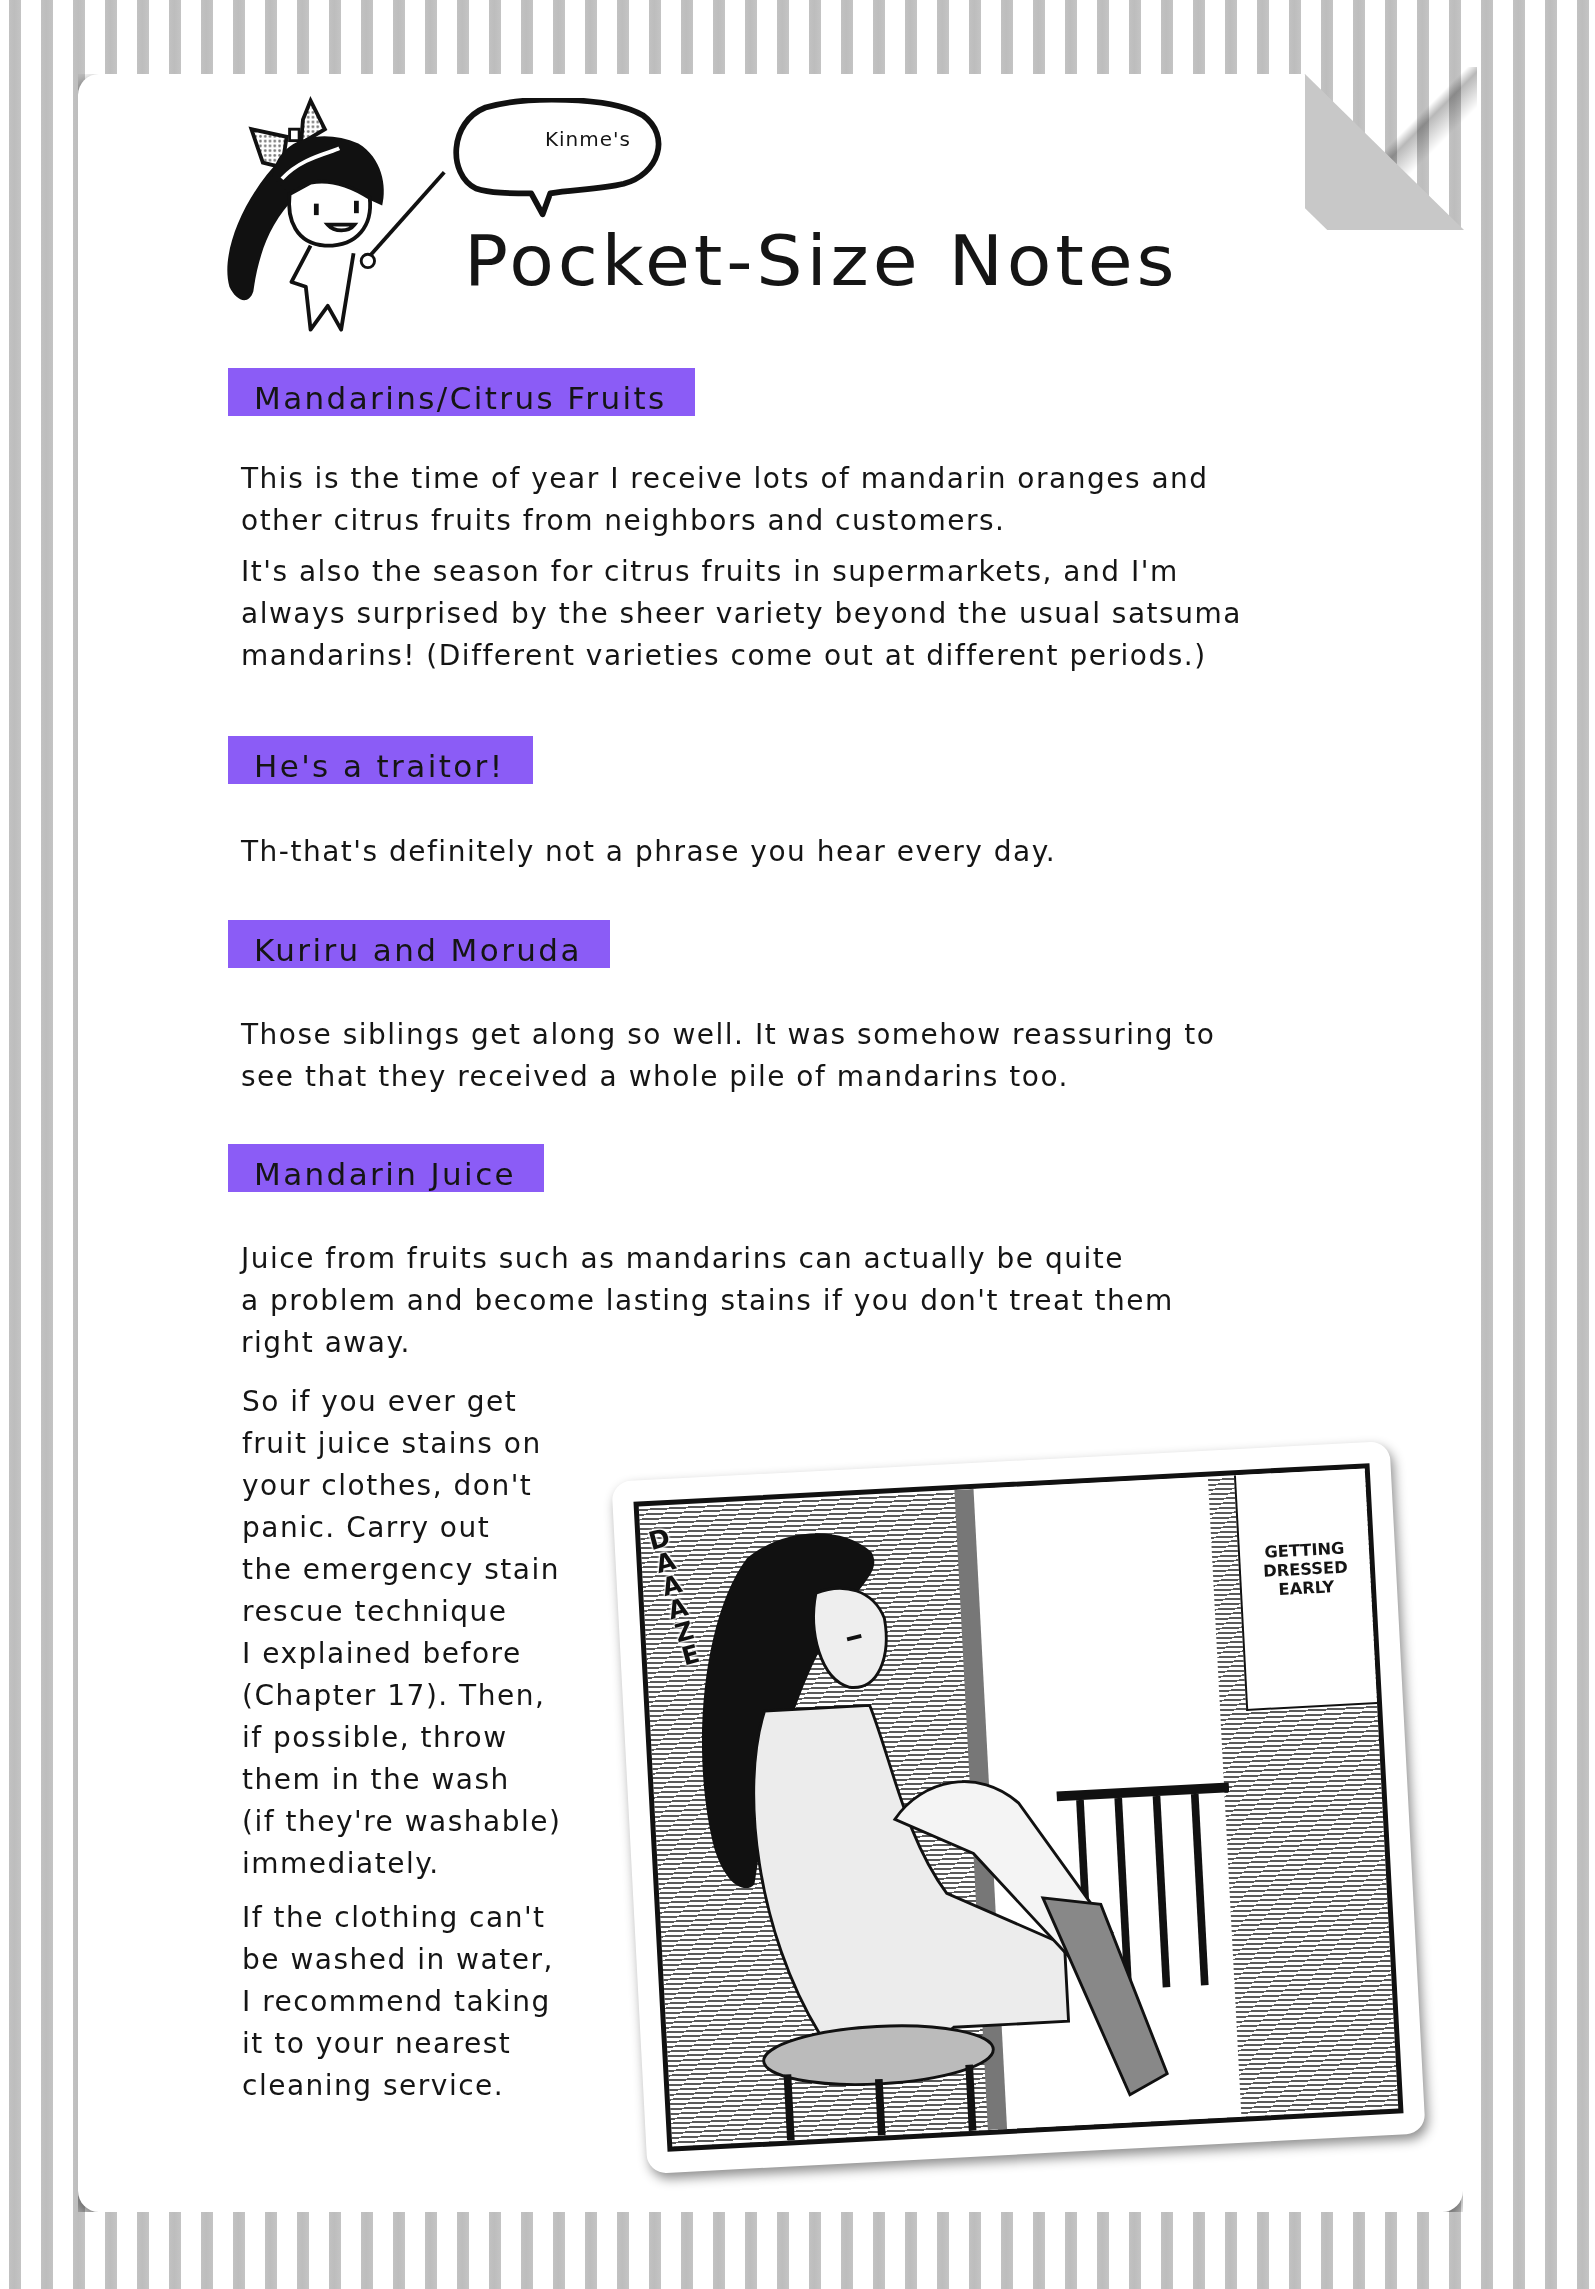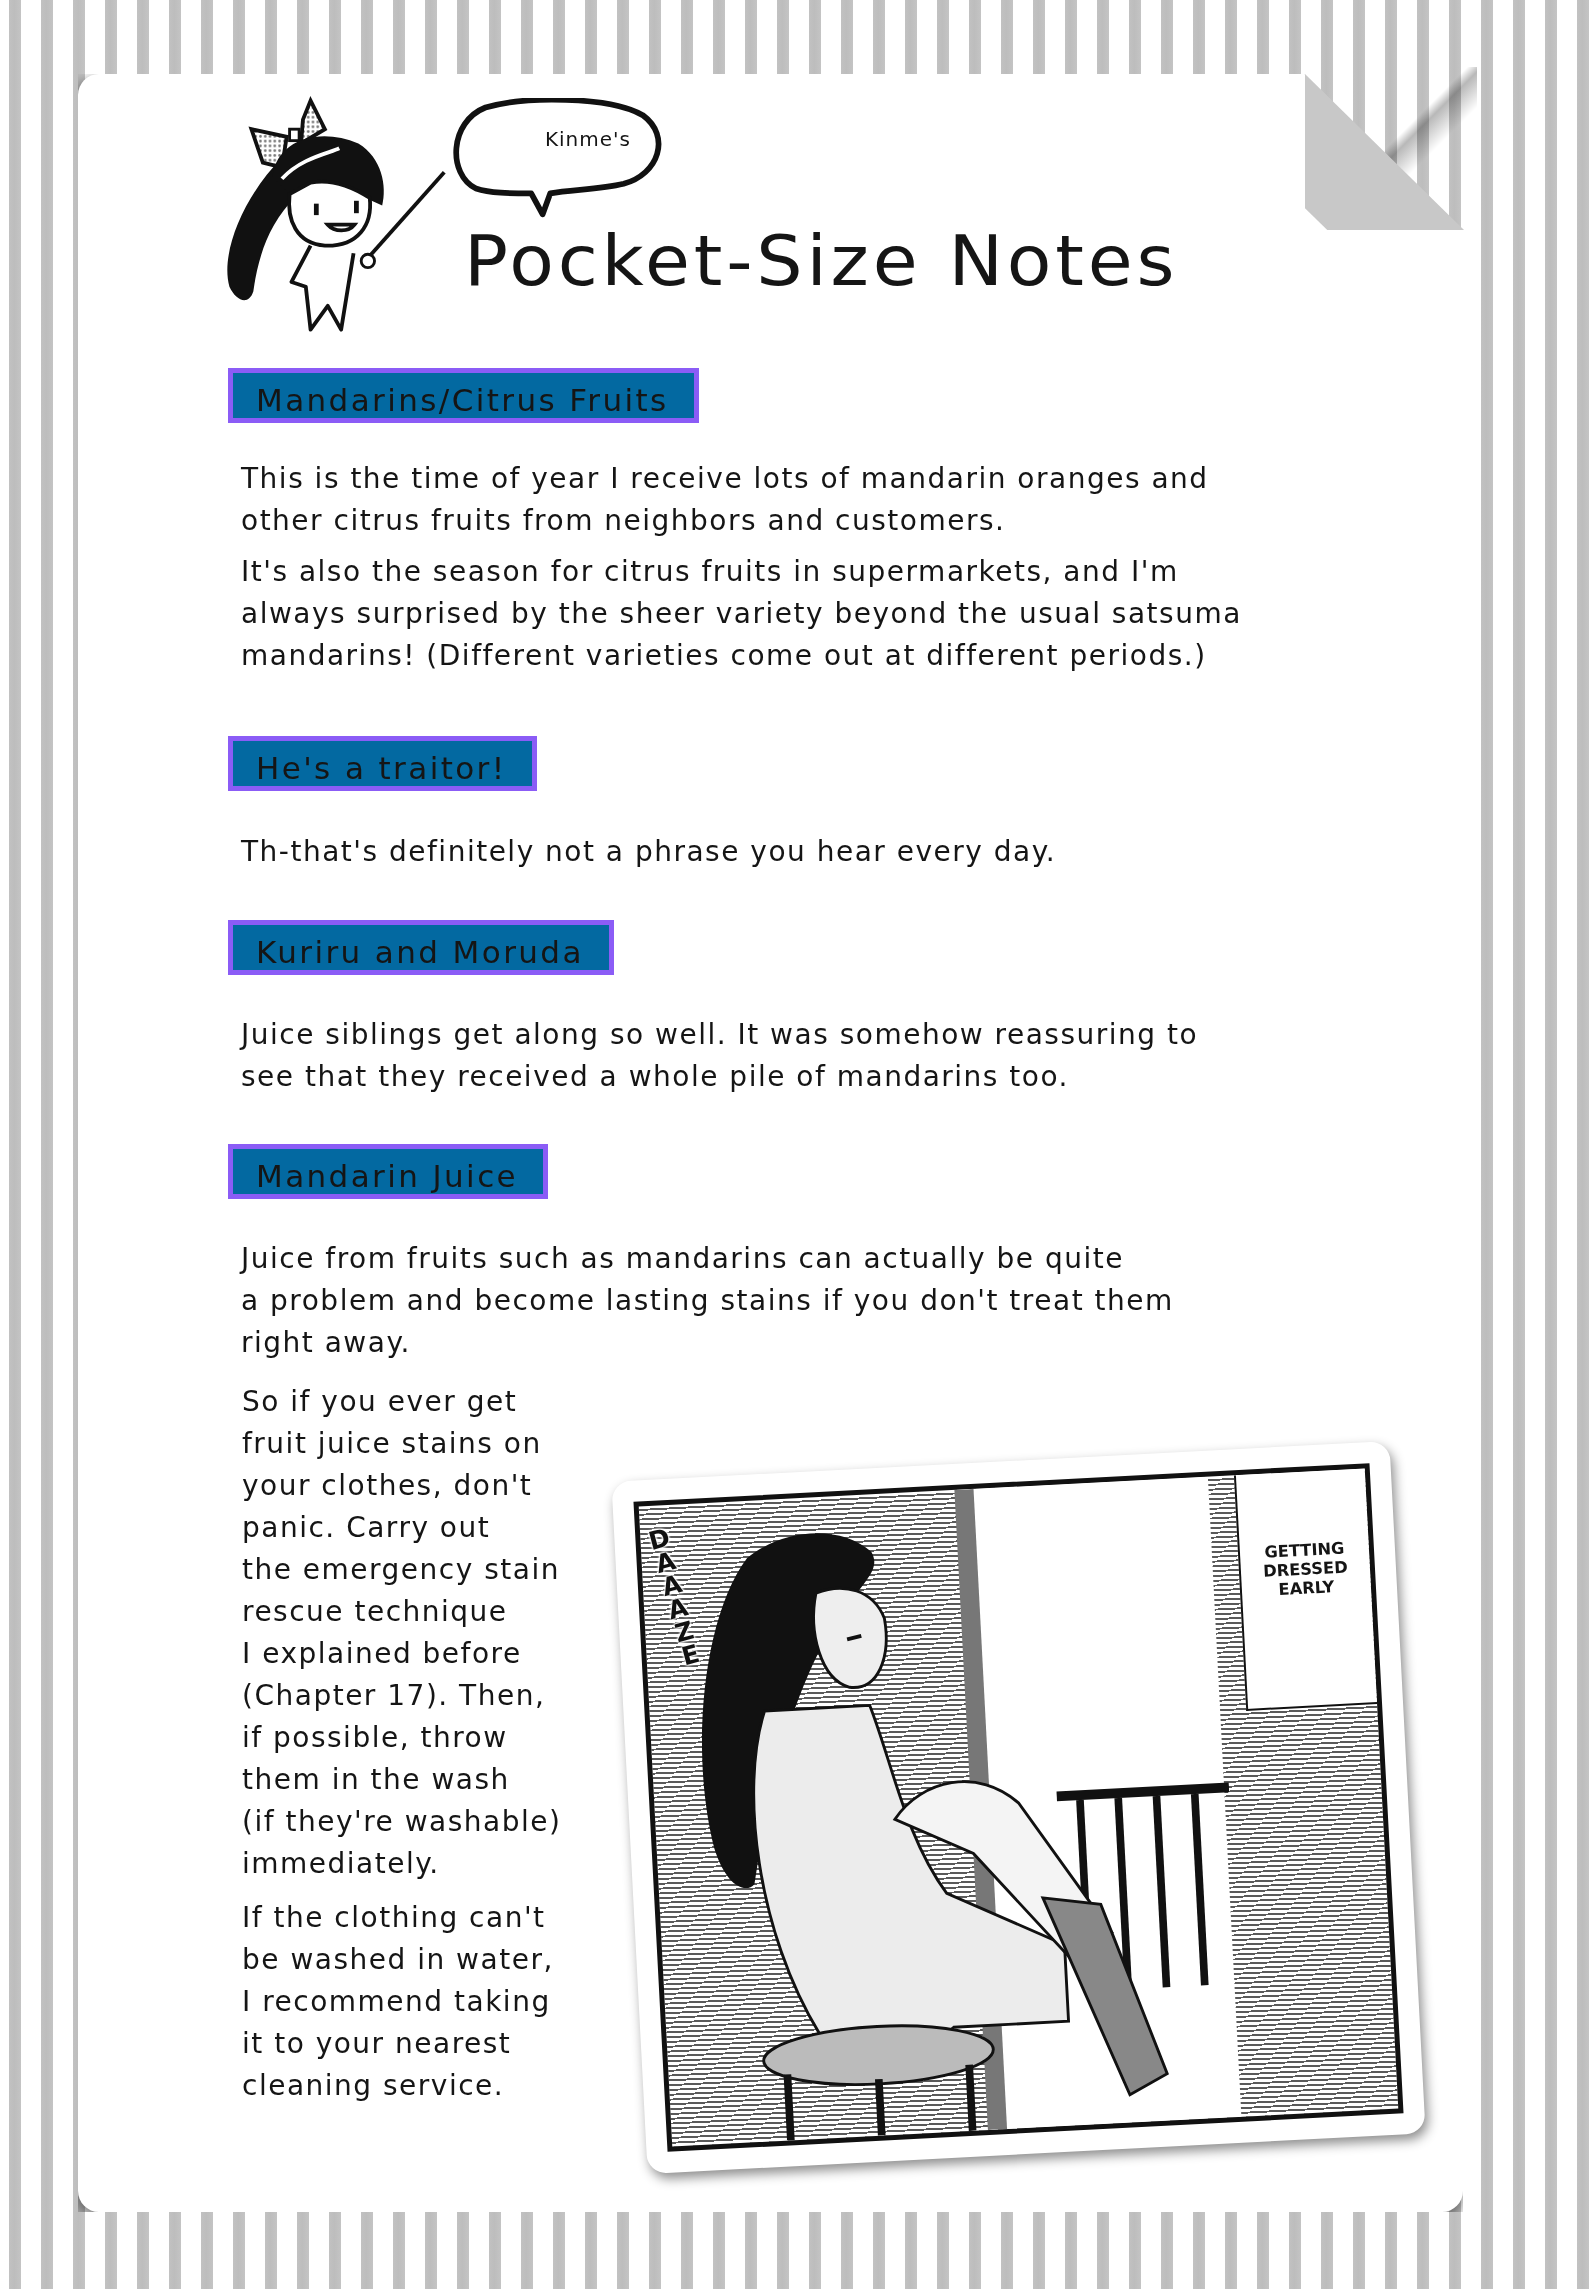--- a/index.html
+++ b/index.html
@@ -36,22 +36,22 @@
   .bubble-text {
     position: absolute; left: 488px; top: 127px; width: 143px; text-align: right;
     font-family: "DejaVu Sans", sans-serif; font-size: 20px; letter-spacing: 1px;
   }
   .title {
     position: absolute; left: 464px; top: 218px;
     font-family: "DejaVu Sans", sans-serif; font-size: 73px; letter-spacing: 3.8px;
     font-weight: normal; margin: 0; transform: scaleY(0.95);
   }
   .heading {
-    position: absolute; left: 228px; height: 55px; background: #0369a1;
-    border: 5px solid #8b5cf6; box-sizing: border-box;
+    position: absolute; left: 228px; height: 48px; background: #8b5cf6;
+    border: 3px solid #8b5cf6; box-sizing: border-box;
     font-family: "DejaVu Sans", sans-serif; font-size: 31px; letter-spacing: 2.4px;
     line-height: 54px; padding: 0 25px 0 23px; white-space: nowrap;
   }
   .body-text {
     position: absolute; left: 228px;
     font-family: "DejaVu Sans", sans-serif; font-size: 28px; letter-spacing: 1.5px;
     line-height: 42px; white-space: pre-line; margin: 13px;
   }
   .narrow-text {
     position: absolute; left: 228px; width: 344px;
@@ -134,21 +134,21 @@
 <p class="body-text" style="top:445px;">This is the time of year I receive lots of mandarin oranges and
 other citrus fruits from neighbors and customers.</p>
 <p class="body-text" style="top:538px;">It's also the season for citrus fruits in supermarkets, and I'm
 always surprised by the sheer variety beyond the usual satsuma
 mandarins! (Different varieties come out at different periods.)</p>
 
 <div class="heading" style="top:736px;">He's a traitor!</div>
 <p class="body-text" style="top:818px;">Th-that's definitely not a phrase you hear every day.</p>
 
 <div class="heading" style="top:920px;text-align:center;">Kuriru and Moruda</div>
-<p class="body-text" style="top:1001px;">Juice siblings get along so well. It was somehow reassuring to
+<p class="body-text" style="top:1001px;">Those siblings get along so well. It was somehow reassuring to
 see that they received a whole pile of mandarins too.</p>
 
 <div class="heading" style="top:1144px;">Mandarin Juice</div>
 <p class="body-text" style="top:1225px;">Juice from fruits such as mandarins can actually be quite
 a problem and become lasting stains if you don't treat them
 right away.</p>
 <p class="narrow-text" style="top:1367px;">So if you ever get
 fruit juice stains on
 your clothes, don't
 panic. Carry out

